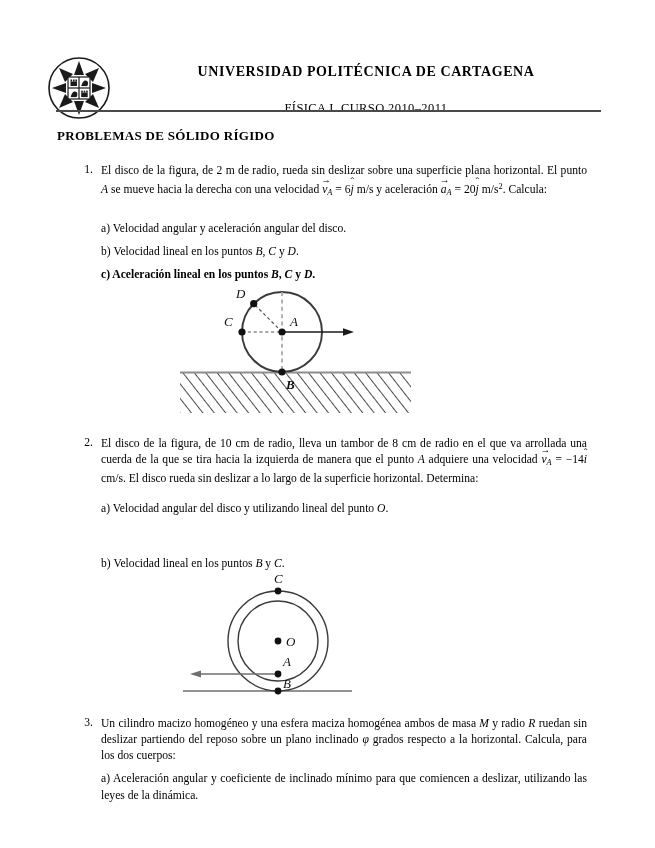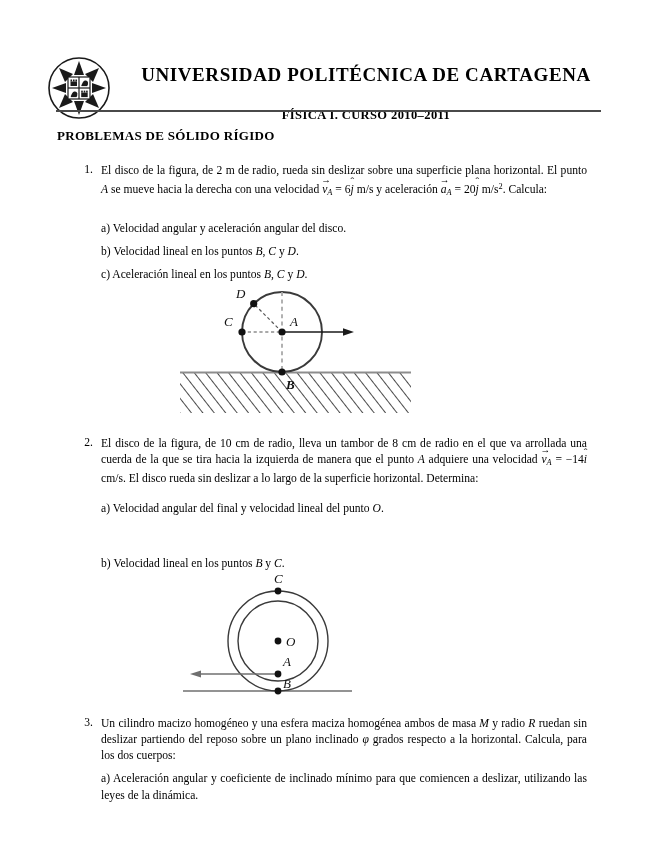--- a/index.html
+++ b/index.html
@@ -32,31 +32,31 @@
   .logo {
     position: absolute;
     left: 47px; top: 30px;
     width: 64px; height: 64px;
   }
   .univ-title {
     position: absolute;
     left: 126px; top: 38px;
     width: 480px;
     text-align: center;
-    font-size: 19px;
+    font-size: 14px;
     font-weight: bold;
     letter-spacing: 0.6px;
   }
   .course-title {
     position: absolute;
-    left: 126px; top: 82px;
+    left: 126px; top: 75px;
     width: 480px;
     text-align: center;
     font-size: 12.5px;
-    font-weight: bold;
+    font-weight: normal;
     letter-spacing: 0.4px;
   }
   .rule {
     position: absolute;
     left: 56px; top: 110px;
     width: 545px;
     height: 2px;
     background: #4a4a4a;
   }
 
@@ -220,21 +220,21 @@
     <div class="num">1.</div>
     <div class="body"><span>El disco de la figura, de 2 m de radio, rueda sin deslizar sobre una superficie plana horizontal. El punto </span><span class="mi">A</span><span> se mueve hacia la derecha con una velocidad </span><span class="vec">v</span><span class="sub">A</span><span> = 6</span><span class="hat">j</span><span> m/s y aceleración </span><span class="vec">a</span><span class="sub">A</span><span> = 20</span><span class="hat">j</span><span> m/s</span><span class="sup">2</span><span>. Calcula:</span></div>
   </div>
 
   <div class="subitem" style="top:244px;"><span class="lbl">b)</span>
     <span>Velocidad lineal en los puntos </span><span class="mi">B</span><span>, </span><span class="mi">C</span><span> y </span><span class="mi">D</span><span>.</span></div>
 
   <div class="subitem" style="top:221px;"><span class="lbl">a)</span>
     <span>Velocidad angular y aceleración angular del disco.</span></div>
 
-  <div class="subitem" style="top:267px;"><span class="lbl">c)</span>
+  <div class="subitem" style="top:267px;font-weight:bold;"><span class="lbl">c)</span>
     <span>Aceleración lineal en los puntos </span><span class="mi">B</span><span>, </span><span class="mi">C</span><span> y </span><span class="mi">D</span><span>.</span></div>
 
   <div class="figure" id="figure-1">
     <svg width="250" height="135" viewBox="0 0 250 135">
       <defs>
         <pattern id="hatch1" width="9" height="9" patternUnits="userSpaceOnUse" patternTransform="rotate(-38)">
           <line x1="0" y1="0" x2="0" y2="9" stroke="#2a2a2a" stroke-width="1.7"></line>
         </pattern>
       </defs>
 
@@ -264,21 +264,21 @@
       <text x="66" y="14" font-family="Liberation Serif, serif" font-size="13" font-style="italic" fill="#111111">D</text>
     </svg>
   </div>
 
   <div class="problem" id="problem-2" style="top:436px;">
     <div class="num">2.</div>
     <div class="body"><span>El disco de la figura, de 10 cm de radio, lleva un tambor de 8 cm de radio en el que va arrollada una cuerda de la que se tira hacia la izquierda de manera que el punto </span><span class="mi">A</span><span> adquiere una velocidad </span><span class="vec">v</span><span class="sub">A</span><span> = −14</span><span class="hat">i</span><span> cm/s</span><span>. El disco rueda sin deslizar a lo largo de la superficie horizontal. Determina:</span></div>
   </div>
 
   <div class="subitem" style="top:501px;"><span class="lbl">a)</span>
-    <span>Velocidad angular del final y velocidad lineal del punto </span><span class="mi">O</span><span>.</span></div>
+    <span>Velocidad angular del disco y utilizando lineal del punto </span><span class="mi">O</span><span>.</span></div>
 
   <div class="subitem" style="top:556px;"><span class="lbl">b)</span>
     <span>Velocidad lineal en los puntos </span><span class="mi">B</span><span> y </span><span class="mi">C</span><span>.</span></div>
 
 
   <div class="figure" id="figure-2">
     <svg width="220" height="140" viewBox="0 0 220 140">
 
       <line x1="13" y1="126" x2="182" y2="126" stroke="#6f6f6f" stroke-width="1.7"></line>
 

